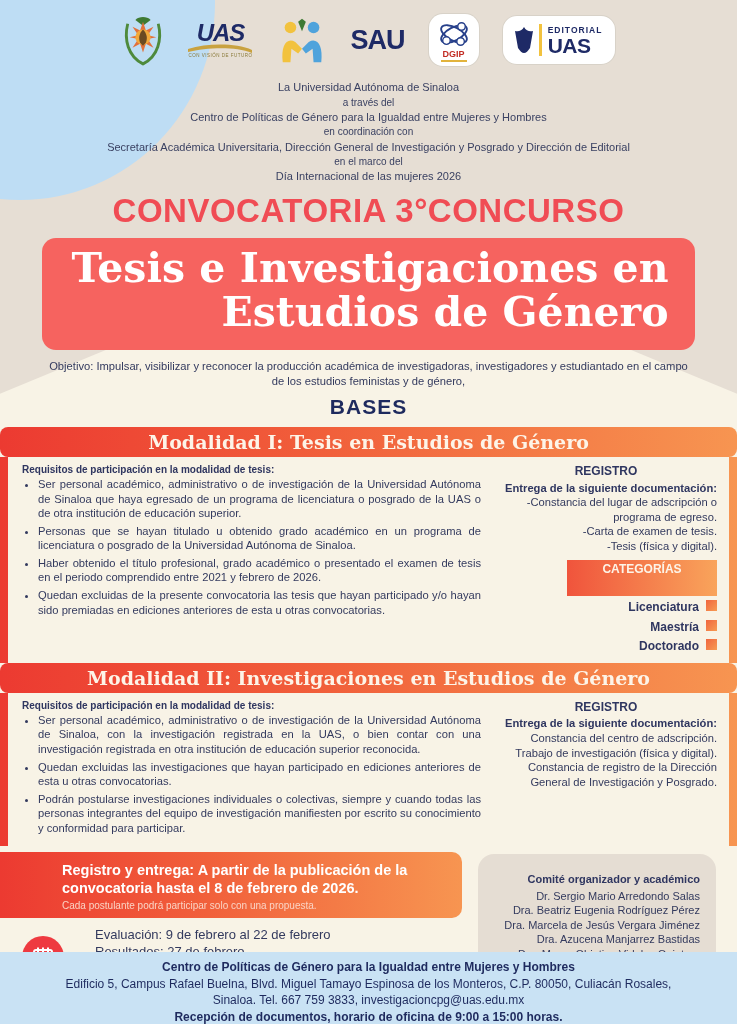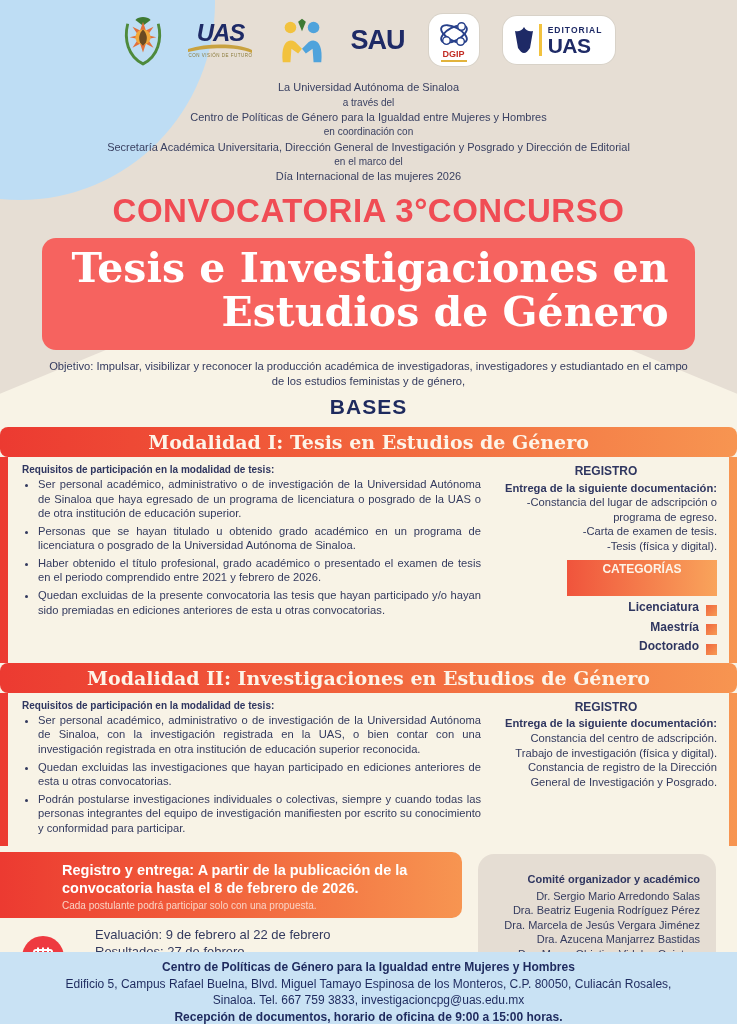--- a/index.html
+++ b/index.html
@@ -51,21 +51,21 @@
   .req-col{ flex:1; }
   .req-heading{ font-weight:bold; font-size:10px; color:#2F3660; }
   .req-list{ margin:2px 0 0 16px; font-size:11.2px; line-height:1.3; text-align:justify; }
   .req-list li{ margin-bottom:3px; }
   .reg-col{ width:222px; font-size:11.2px; line-height:1.3; text-align:right; }
   .registro-title{ font-weight:bold; font-size:12px; text-align:center; color:#2F3660; margin-bottom:1px; }
   .registro-sub{ font-weight:bold; color:#2F3660; }
   .cats{ margin-top:7px; }
   .cat-bar{ width:150px; margin-left:auto; text-align:center; padding:2px 0 18px;
     background:linear-gradient(90deg,#F0543C,#F9A45B); color:#FDF4E8; font-weight:bold; font-size:12px; }
-  .cat-item{ display:flex; justify-content:flex-end; align-items:flex-end; gap:7px;
+  .cat-item{ display:flex; justify-content:flex-end; align-items:flex-start; gap:7px;
     font-weight:bold; font-size:12px; margin-top:4px; color:#2F3660; }
   .cat-square{ width:11px; height:11px; background:linear-gradient(135deg,#F0653E,#F79B52); }
 
   
   .bottom{ display:flex; align-items:flex-start; margin-top:6px; }
   .bottom-left{ width:470px; }
   .reg-box{ background:linear-gradient(90deg,#EC3A31 0%,#F1603B 45%,#F79551 100%);
     border-radius:0 10px 10px 0; padding:9px 16px 7px 62px; color:#fff; width:462px; }
   .reg-bold{ font-weight:bold; font-size:14.5px; line-height:1.25; }
   .reg-note{ font-size:10px; color:#FAD3C4; margin-top:2px; }

